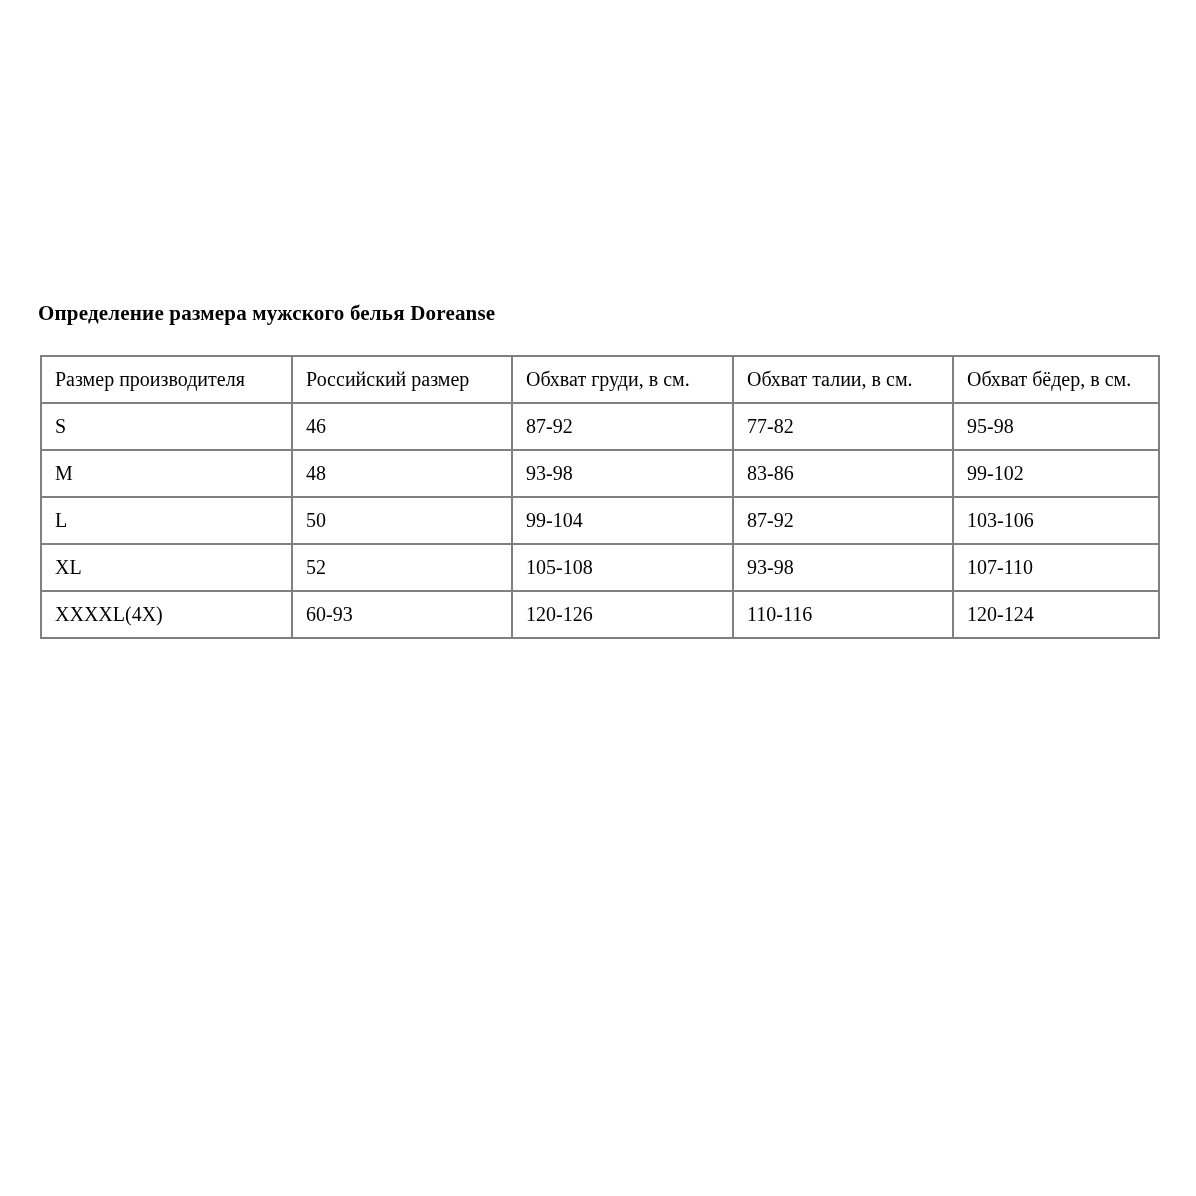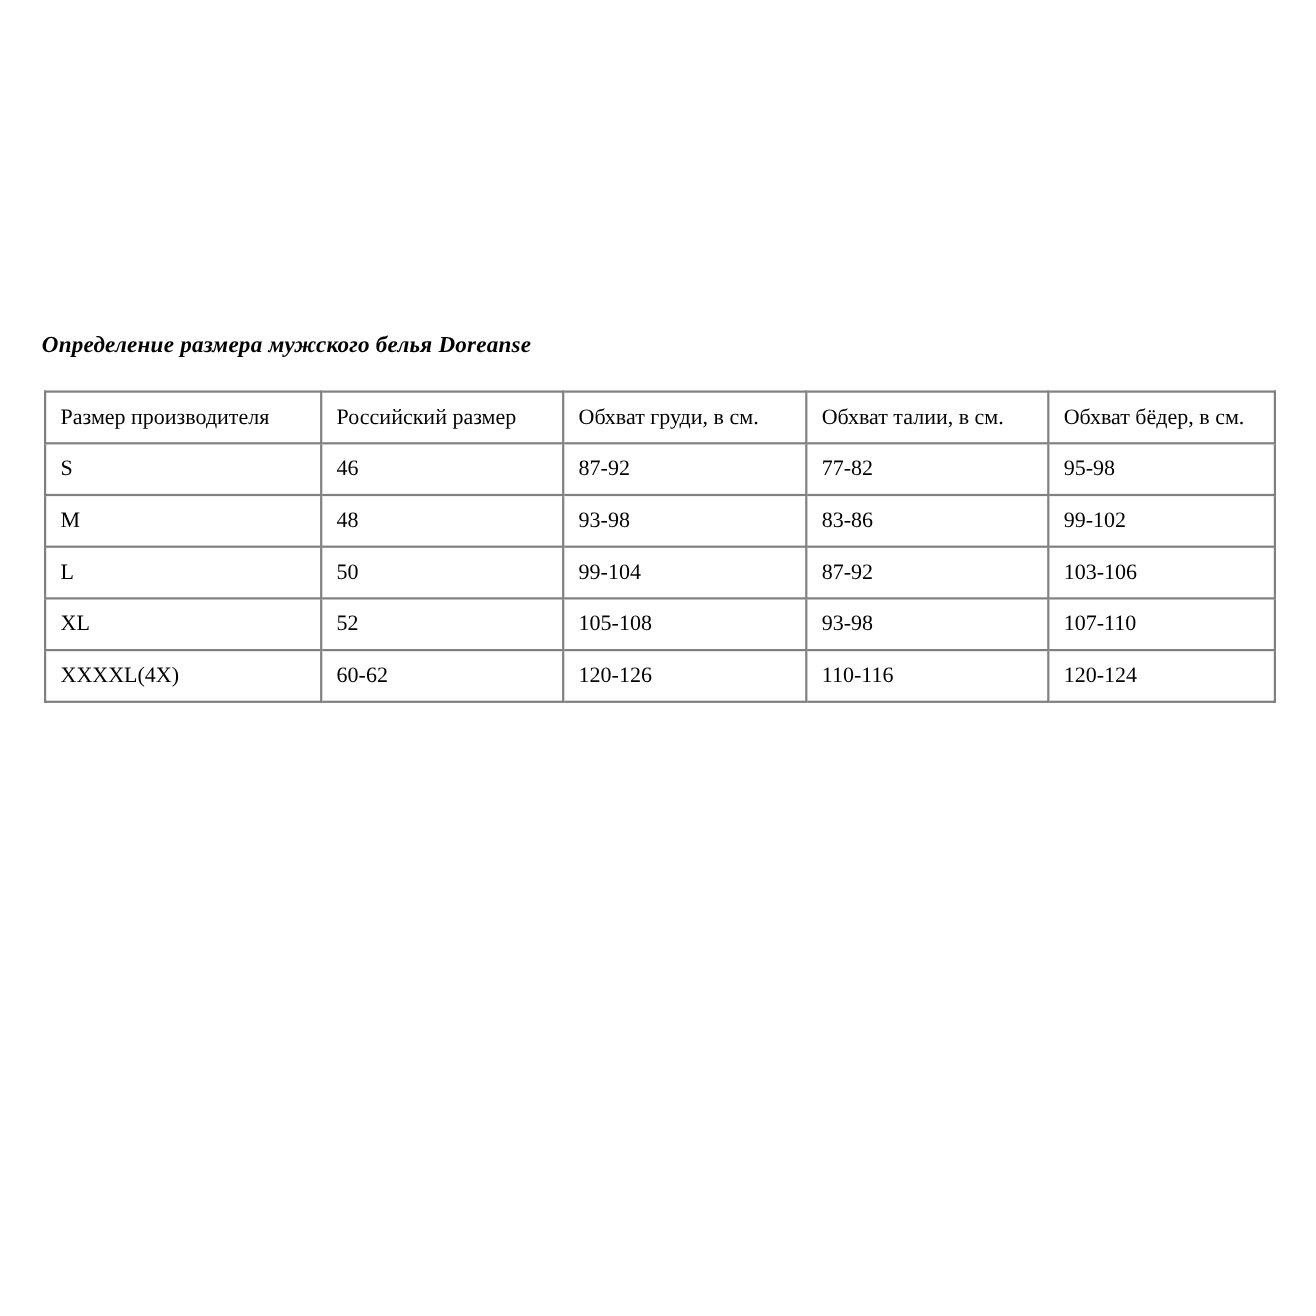--- a/index.html
+++ b/index.html
@@ -15,21 +15,20 @@
   }
   .page-title {
     position: absolute;
     left: 38px;
     top: 301px;
     margin: 0;
     font-size: 21px;
     font-weight: bold;
     letter-spacing: 0.2px;
     white-space: nowrap;
-    font-style: italic;
   }
   table.size-chart {
     position: absolute;
     left: 40px;
     top: 355px;
     width: 1118px;
     border-collapse: collapse;
     table-layout: fixed;
   }
   table.size-chart th,
@@ -91,19 +90,19 @@
     </tr>
     <tr>
       <td>XL</td>
       <td>52</td>
       <td>105-108</td>
       <td>93-98</td>
       <td>107-110</td>
     </tr>
     <tr>
       <td>XXXXL(4X)</td>
-      <td>60-62</td>
+      <td>60-93</td>
       <td>120-126</td>
       <td>110-116</td>
       <td>120-124</td>
     </tr>
   </tbody>
 </table>
 
 </body></html>

